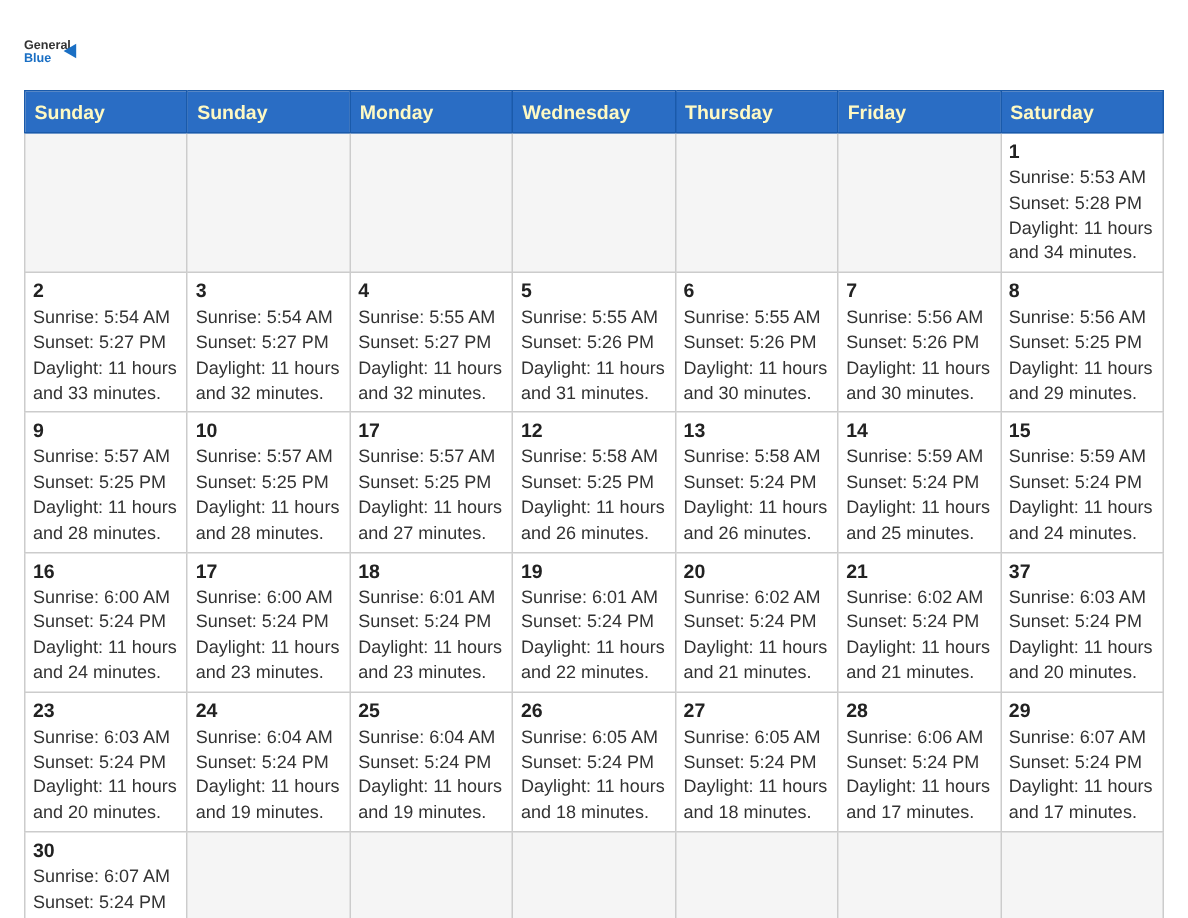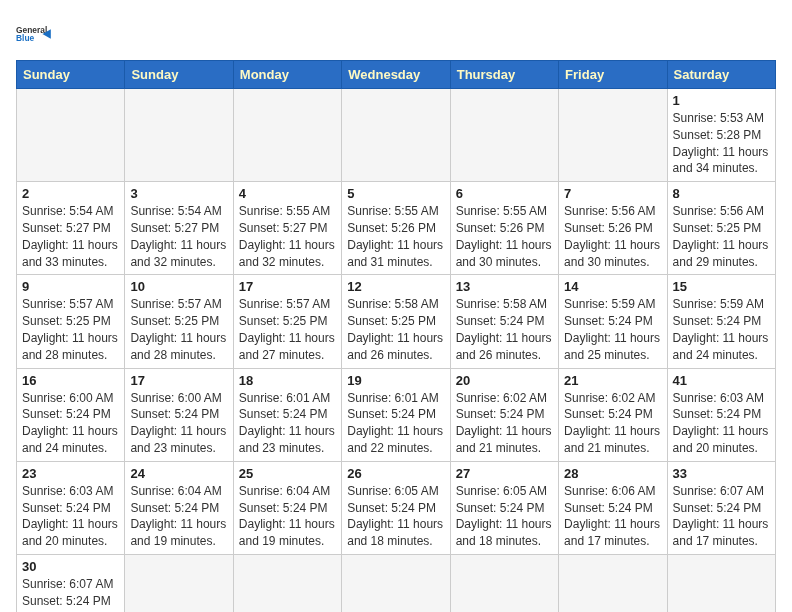--- a/index.html
+++ b/index.html
@@ -261,21 +261,21 @@
 and 21 minutes.</div>
         </td>
         <td>
           <span class="day-number">21</span>
           <div class="day-info" style="white-space: pre-line;">Sunrise: 6:02 AM
 Sunset: 5:24 PM
 Daylight: 11 hours
 and 21 minutes.</div>
         </td>
         <td>
-          <span class="day-number">41</span>
+          <span class="day-number">37</span>
           <div class="day-info" style="white-space: pre-line;">Sunrise: 6:03 AM
 Sunset: 5:24 PM
 Daylight: 11 hours
 and 20 minutes.</div>
         </td>
       </tr>
       <tr>
         <td>
           <span class="day-number">23</span>
           <div class="day-info" style="white-space: pre-line;">Sunrise: 6:03 AM
@@ -312,21 +312,21 @@
 and 18 minutes.</div>
         </td>
         <td>
           <span class="day-number">28</span>
           <div class="day-info" style="white-space: pre-line;">Sunrise: 6:06 AM
 Sunset: 5:24 PM
 Daylight: 11 hours
 and 17 minutes.</div>
         </td>
         <td>
-          <span class="day-number">33</span>
+          <span class="day-number">29</span>
           <div class="day-info" style="white-space: pre-line;">Sunrise: 6:07 AM
 Sunset: 5:24 PM
 Daylight: 11 hours
 and 17 minutes.</div>
         </td>
       </tr>
       <tr>
         <td>
           <span class="day-number">30</span>
           <div class="day-info" style="white-space: pre-line;">Sunrise: 6:07 AM

